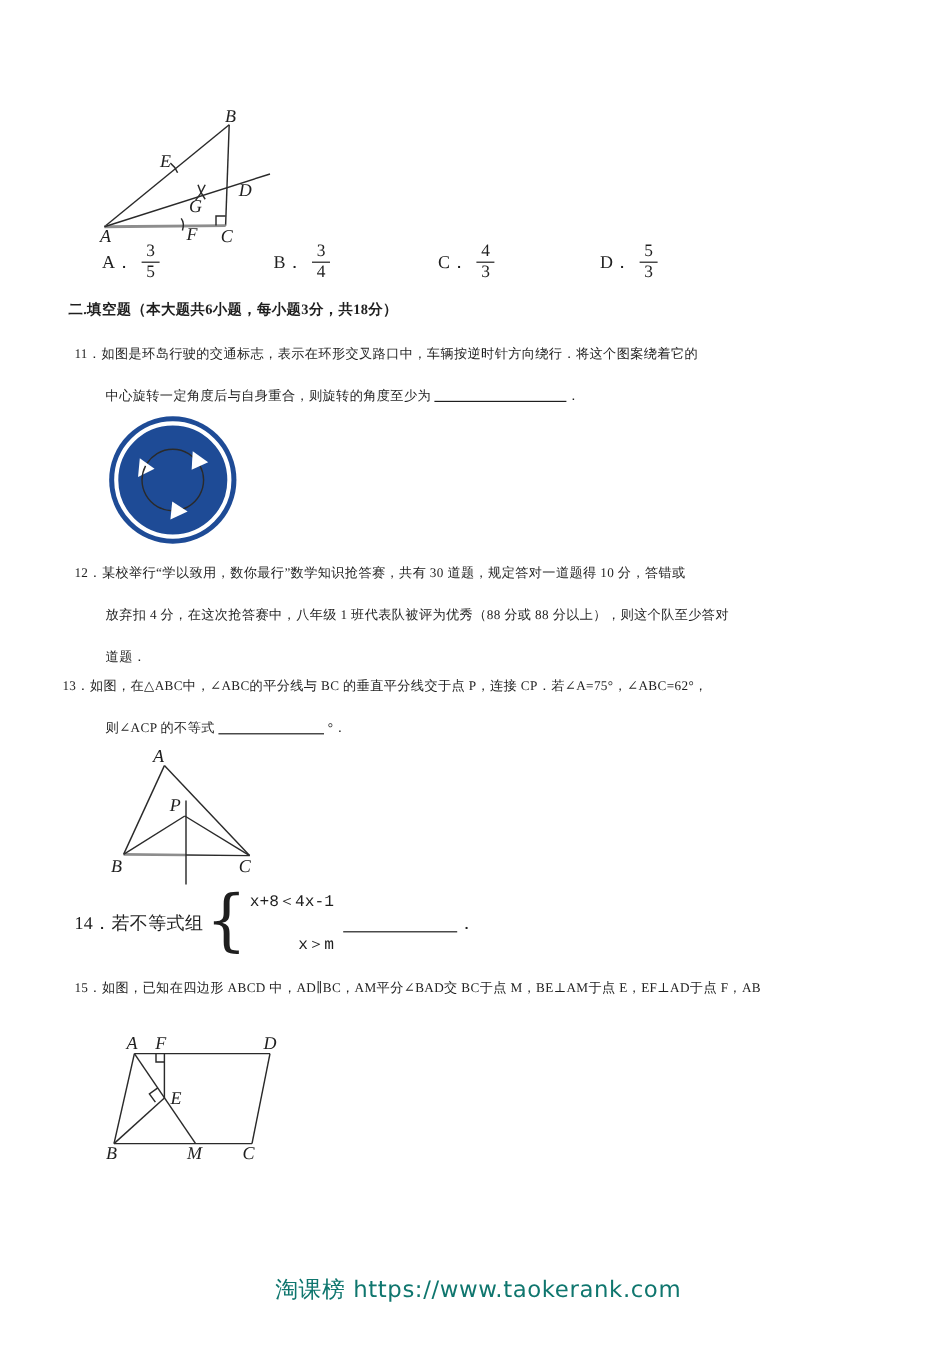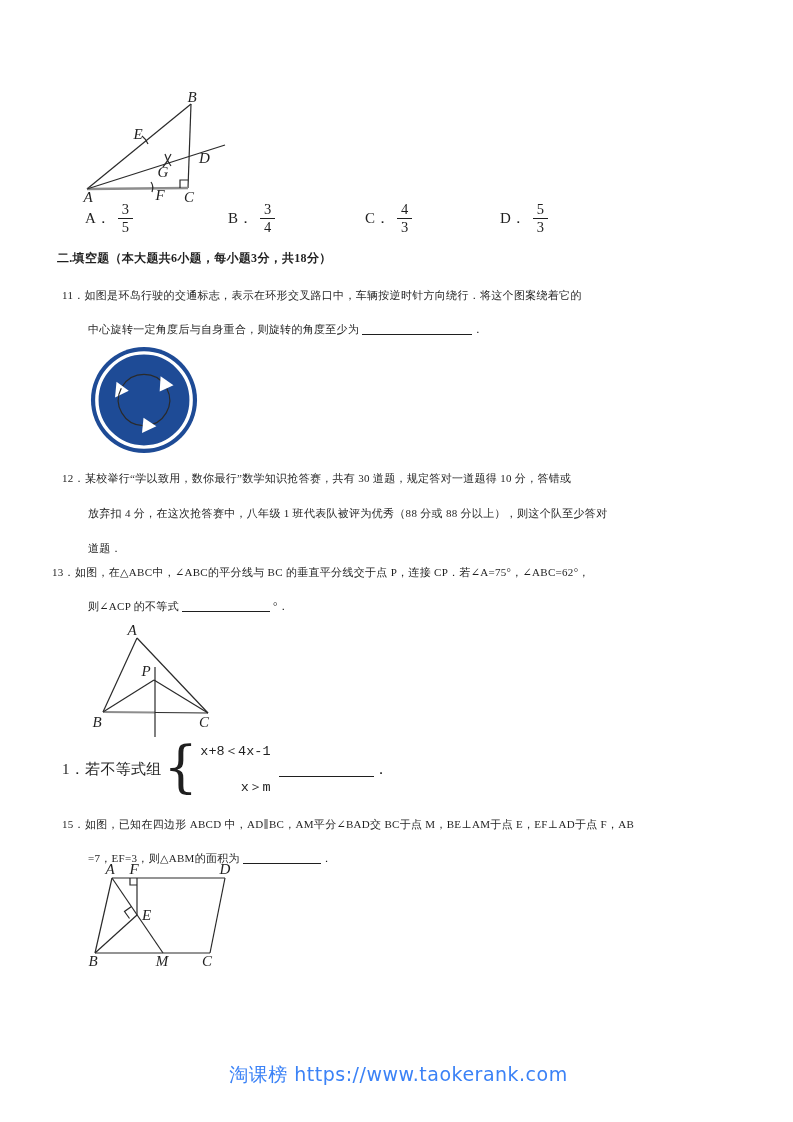--- a/index.html
+++ b/index.html
@@ -11,21 +11,21 @@
   .opt{position:absolute;display:flex;align-items:center;gap:7px;font-size:15px;}
   .frac{display:inline-flex;flex-direction:column;align-items:center;line-height:1.15;font-size:14.5px;font-family:"Liberation Serif",serif;}
   .frac .den{border-top:1.4px solid #1f1f1f;}
   .frac span{padding:0 4px;}
   .q14{position:absolute;left:62px;top:742px;display:flex;align-items:center;font-size:15px;letter-spacing:0.3px;}
   .brace{font-size:54px;line-height:0.9;font-family:"DejaVu Serif",serif;transform:scaleY(1.04);margin:0 2px 4px 2px;color:#1f1f1f;}
   .sys{display:flex;flex-direction:column;gap:18px;margin-right:8px;
        font-family:"Liberation Mono","DejaVu Sans Mono",monospace;font-size:13.5px;letter-spacing:0;text-align:right;}
   .flabel{font-style:italic;font-size:15px;font-family:"Liberation Serif","DejaVu Serif",serif;fill:#1f1f1f;}
   .footer{position:absolute;left:4px;right:0;top:1062px;text-align:center;
-          font-family:"DejaVu Sans","Liberation Sans",sans-serif;font-size:19px;color:#3b82f6;letter-spacing:0.5px;}
+          font-family:"DejaVu Sans","Liberation Sans",sans-serif;font-size:19px;color:#0f766e;letter-spacing:0.5px;}
   svg{position:absolute;overflow:visible;}
   svg line,svg path{stroke:#2a2a2a;stroke-width:1.2;fill:none;}
 </style>
 </head>
 <body>
 
 <div class="page">
 
   <svg style="left:75px;top:93px" width="160" height="115" viewBox="0 0 160 115">
     <line x1="12" y1="96" x2="116" y2="11"></line>
@@ -119,35 +119,31 @@
     <line x1="18" y1="90" x2="69" y2="58"></line>
     <line x1="69" y1="58" x2="123" y2="91"></line>
     <line x1="70" y1="45" x2="70" y2="115"></line>
     <text class="flabel" x="47" y="13" text-anchor="middle">A</text>
     <text class="flabel" x="61" y="54" text-anchor="middle">P</text>
     <text class="flabel" x="12" y="105" text-anchor="middle">B</text>
     <text class="flabel" x="119" y="105" text-anchor="middle">C</text>
   </svg>
 
   <div class="q14">
-    <span>1．若不等式组</span>
+    <span>14．若不等式组</span>
     <span class="brace">{</span>
     <span class="sys">
       <span>x+8＜4x-1</span>
       <span>x＞m</span>
     </span>
     <span class="blank" style="width:95px"></span>
     <span>．</span>
   </div>
 
   <div class="txt" style="left:62px;top:815px">15．如图，已知在四边形 ABCD 中，AD∥BC，AM平分∠BAD交 BC于点 M，BE⊥AM于点 E，EF⊥AD于点 F，AB</div>
-  <div class="txt" style="left:88px;top:849px">
-    <span>=7，EF=3，则△ABM的面积为</span>
-    <span class="blank" style="width:78px"></span><span>．</span>
-  </div>
 
   <svg style="left:80px;top:862px" width="165" height="108" viewBox="0 0 165 108">
     <line x1="32" y1="16" x2="145" y2="16"></line>
     <line x1="15" y1="91" x2="130" y2="91"></line>
     <line x1="32" y1="16" x2="15" y2="91"></line>
     <line x1="145" y1="16" x2="130" y2="91"></line>
     <line x1="32" y1="16" x2="83" y2="91"></line>
     <line x1="15" y1="91" x2="57" y2="53"></line>
     <line x1="57" y1="16" x2="57" y2="53"></line>
     <path d="M50,16 L50,23 L57,23"></path>

